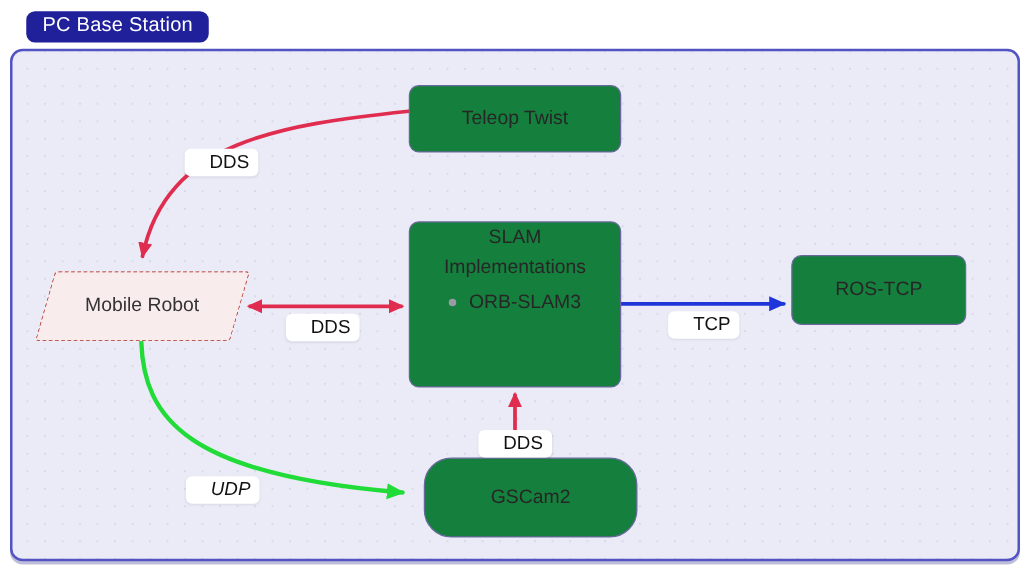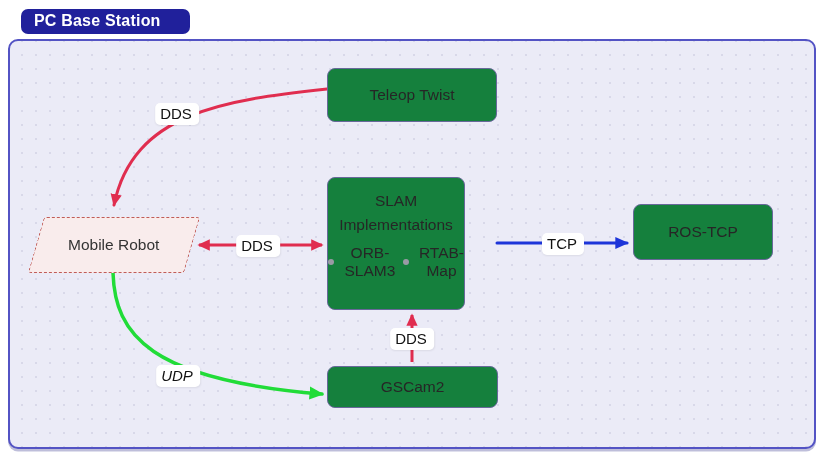--- a/index.html
+++ b/index.html
@@ -7,22 +7,22 @@
   body {
     font-family: "Liberation Sans", "DejaVu Sans", sans-serif;
     width: 828px; height: 463px; position: relative; overflow: hidden;
     color: #222;
   }
   .canvas { position: absolute; inset: 0; width: 828px; height: 463px; }
 
   .title-badge {
     position: absolute; left: 21px; top: 9px;
     background: #20209b; color: #ffffff;
-    font-size: 16px; font-weight: 700; letter-spacing: 0.2px;
-    padding: 3px 29px 4px 13px; border-radius: 7px;
+    font-size: 16px; font-weight: 400; letter-spacing: 0.2px;
+    padding: 3px 13px 4px 13px; border-radius: 7px;
     z-index: 5; white-space: nowrap;
   }
 
   .group-container {
     position: absolute; left: 8px; top: 39px; width: 808px; height: 410px;
     background-color: #ebebf7;
     background-image: radial-gradient(circle, #d8d8e9 1.1px, transparent 1.1px);
     background-size: 14px 14px; background-position: 5px 7px;
     border: 2px solid #5353c4; border-radius: 10px;
     box-shadow: 0 2.5px 0 rgba(70,70,150,0.35);
@@ -31,46 +31,47 @@
 
   svg.edges { position: absolute; inset: 0; z-index: 2; pointer-events: none; }
 
   .node {
     position: absolute; z-index: 3;
     background: #15803d; border: 1.5px solid #68689a; border-radius: 8px;
     display: flex; align-items: center; justify-content: center;
     font-size: 15.5px; color: #262626; text-align: center;
   }
   .node-teleop  { left: 327px; top: 68px;  width: 170px; height: 54px; }
-  .node-slam    { left: 327px; top: 177px; width: 138px; height: 133px;
-                  flex-direction: column; justify-content: flex-start; padding-top: 11px; }
+  .node-slam    { left: 327px; top: 177px; width: 170px; height: 133px;
+                  flex-direction: column; justify-content: flex-start; }
   .node-rostcp  { left: 633px; top: 204px; width: 140px; height: 56px; }
-  .node-gscam   { left: 327px; top: 366px; width: 171px; height: 42px; }
+  .node-gscam   { left: 339px; top: 366px; width: 171px; height: 64px; border-radius: 22px; }
 
   .slam-title { width: 150px; line-height: 1.55; margin-bottom: 7px; }
-  .slam-list { display: flex; flex-direction: row; gap: 7px; align-items: flex-end; }
+  .slam-list { display: flex; flex-direction: column; gap: 7px; align-items: flex-end; }
   .bullet-row { display: flex; align-items: center; gap: 10px; }
   .bullet-dot { width: 6px; height: 6px; border-radius: 50%; background: #9a9aa5; flex: 0 0 auto; }
 
   .node-mobile {
     position: absolute; z-index: 3;
     left: 36px; top: 217px; width: 156px; height: 56px;
     background: #f9ecec; border: 1.6px dashed #c05c58; border-radius: 3px;
     transform: skewX(-16deg);
     display: flex; align-items: center; justify-content: center;
     font-size: 15.5px; color: #333333;
   }
   .node-mobile .unskew { transform: skewX(16deg); }
 
   .edge-label {
     position: absolute; z-index: 4;
     background: #ffffff; color: #111111;
-    font-size: 15px; padding: 2px 7px 3px 5px; border-radius: 5px;
+    font-size: 15px; padding: 2px 7px 3px 20px; border-radius: 5px;
     transform: translate(-50%, -50%); white-space: nowrap;
     box-shadow: 0 1px 2px rgba(0,0,0,0.07);
+    margin-top: 16px;
   }
   .lbl-dds-1 { left: 177px; top: 114px; }
   .lbl-dds-2 { left: 258px; top: 246px; }
   .lbl-tcp   { left: 563px; top: 244px; text-align: center; }
   .lbl-dds-3 { left: 412px; top: 339px; }
   .lbl-udp   { left: 178px; top: 376px; font-style: italic; }
 </style>
 </head>
 <body>
 
@@ -108,24 +109,20 @@
     <span>Teleop Twist</span>
   </div>
 
   <div class="node node-slam">
     <div class="slam-title">SLAM Implementations</div>
     <div class="slam-list">
       <div class="bullet-row">
         <span class="bullet-dot"></span>
         <span>ORB-SLAM3</span>
       </div>
-      <div class="bullet-row">
-        <span class="bullet-dot"></span>
-        <span>RTAB-Map</span>
-      </div>
     </div>
   </div>
 
   <div class="node node-rostcp">
     <span>ROS-TCP</span>
   </div>
 
   <div class="node node-gscam">
     <span>GSCam2</span>
   </div>

